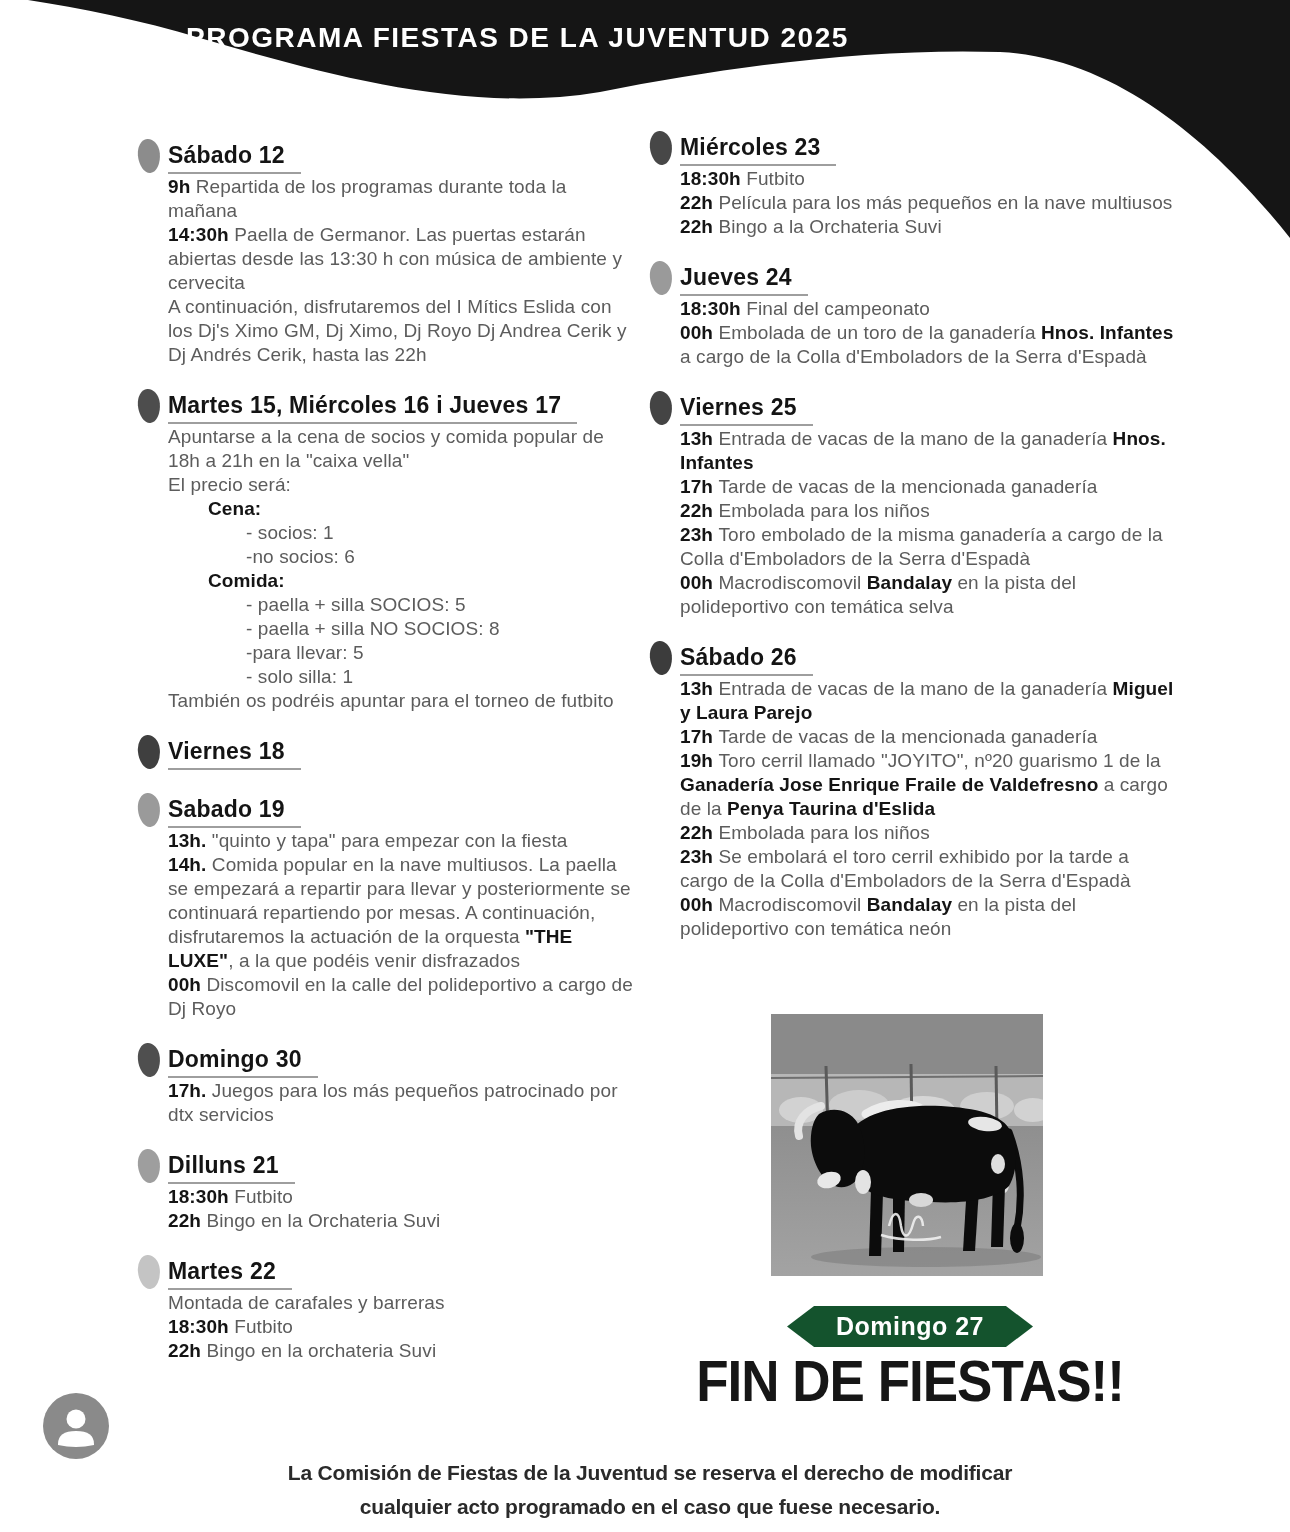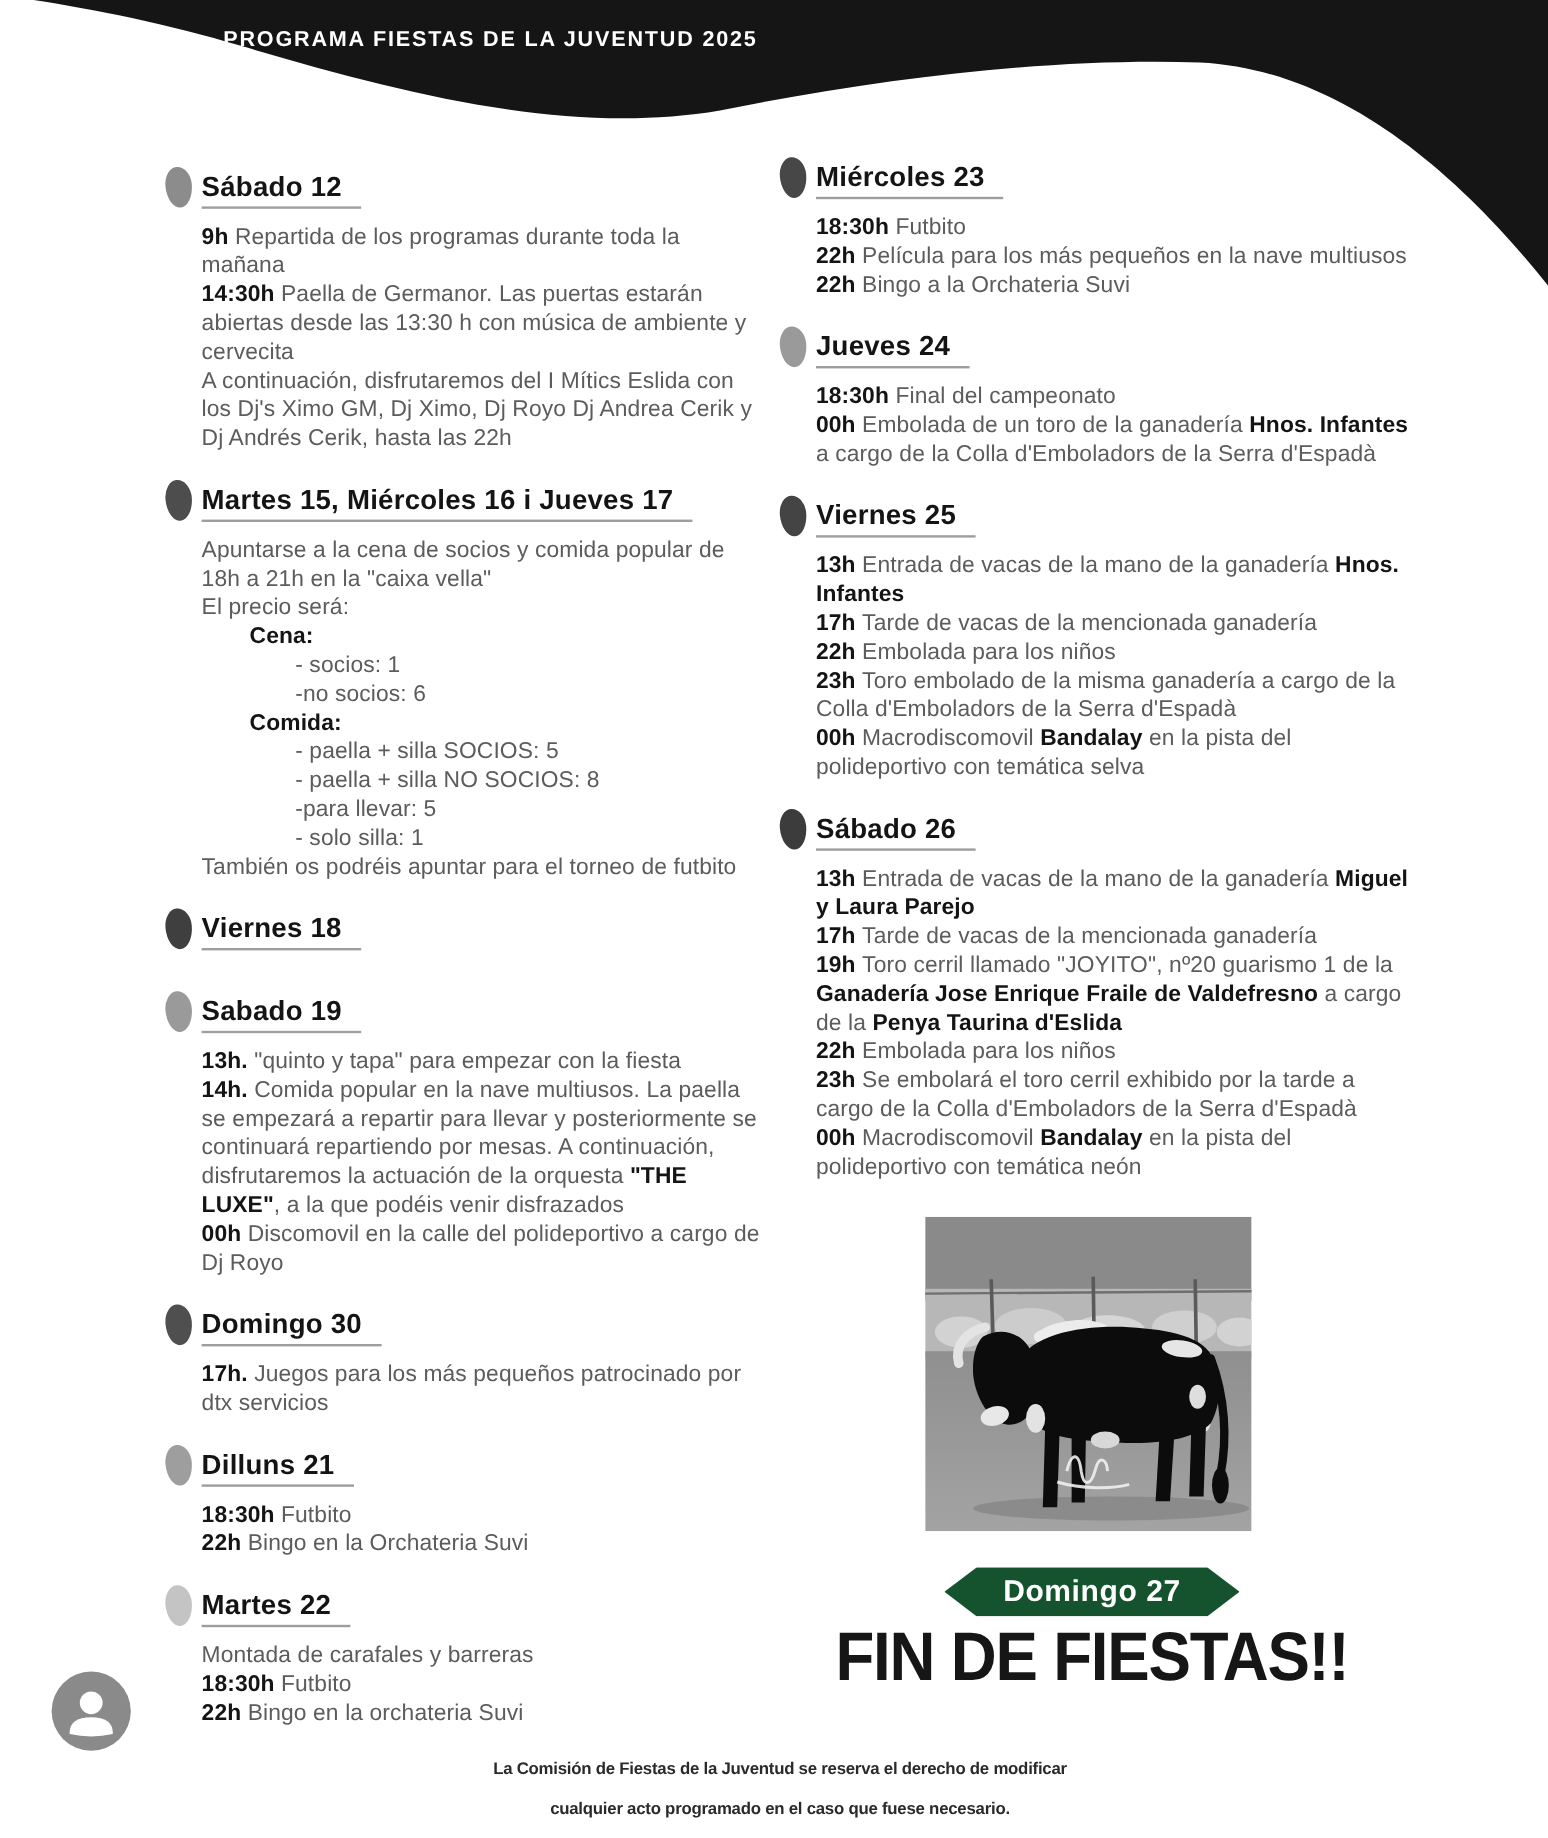--- a/index.html
+++ b/index.html
@@ -5,36 +5,36 @@
   html,body{margin:0;padding:0;background:#ffffff;}
   .page{
     position:relative;width:1290px;height:1532px;margin:0 auto;
     background:#ffffff;overflow:hidden;
     font-family:"Liberation Sans",sans-serif;
   }
   
   .header-shape{position:absolute;top:0;left:0;width:1290px;height:245px;display:block;}
   .page-title{
     position:absolute;left:186px;top:22px;margin:0;
-    color:#ffffff;font-size:18px;font-weight:700;letter-spacing:1.5px;
+    color:#ffffff;font-size:28px;font-weight:700;letter-spacing:1.5px;
     font-family:"Liberation Sans",sans-serif;white-space:nowrap;
   }
   
   .col{position:absolute;}
   .col-left{left:168px;top:142px;width:472px;}
   .col-right{left:680px;top:134px;width:502px;}
   .section{position:relative;margin-bottom:25px;}
   .bullet{
     position:absolute;left:-30px;top:-3px;width:22px;height:34px;
     border-radius:48% 52% 50% 50% / 45% 45% 55% 55%;
     transform:rotate(-5deg);display:block;
   }
   .day-title{
     display:inline-block;font-size:23px;font-weight:700;color:#141414;
-    border-bottom:2px solid #9e9e9e;padding:0 16px 3px 0;margin-bottom:12px;
+    border-bottom:2px solid #9e9e9e;padding:0 16px 3px 0;margin-bottom:1px;
     letter-spacing:.2px;
   }
   .entry{margin:0;font-size:19px;line-height:24px;color:#5c5c5c;letter-spacing:.1px;}
   .entry.ind1{padding-left:40px;}
   .entry.ind2{padding-left:78px;}
   .seg-b{font-weight:700;color:#141414;}
   .seg-r{font-weight:400;color:#5c5c5c;}
   
   .bull-photo{position:absolute;left:771px;top:1014px;width:272px;height:262px;}
   .bull-photo svg{display:block;width:100%;height:100%;}
@@ -46,21 +46,21 @@
   }
   .banner span{color:#ffffff;font-size:25px;font-weight:700;letter-spacing:.5px;}
   .fin{
     position:absolute;left:660px;top:1348px;width:500px;text-align:center;
     font-size:53px;font-weight:800;color:#161616;letter-spacing:-1px;
     transform:scaleY(1.08);transform-origin:top center;white-space:nowrap;
   }
   
   .disclaimer{
     position:absolute;left:245px;top:1456px;width:810px;text-align:center;
-    font-size:14px;font-weight:700;color:#2a2a2a;line-height:34px;letter-spacing:-.2px;
+    font-size:21px;font-weight:700;color:#2a2a2a;line-height:34px;letter-spacing:-.2px;
   }
   .avatar{
     position:absolute;left:43px;top:1393px;width:66px;height:66px;border-radius:50%;
     background:#8a8a8a;display:flex;align-items:center;justify-content:center;
   }
   .avatar svg{display:block;width:66px;height:66px;}
 </style>
 </head>
 <body>
 

